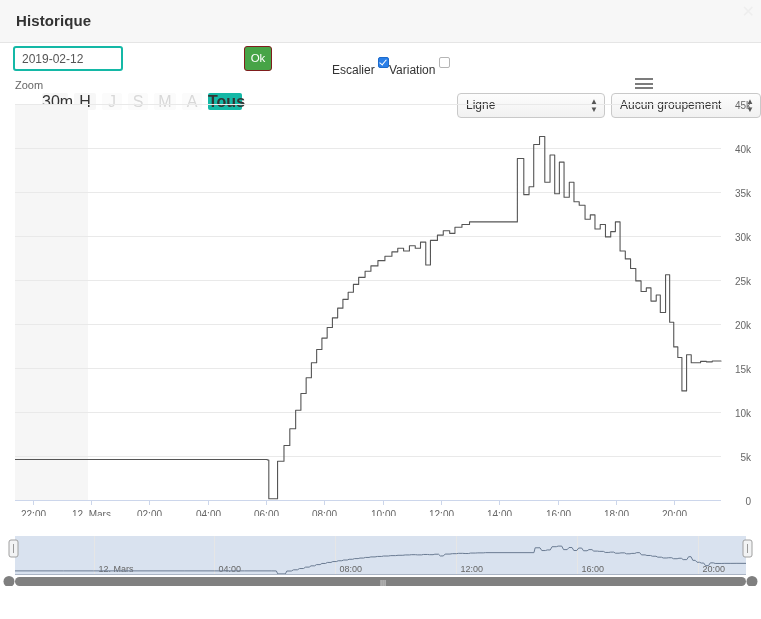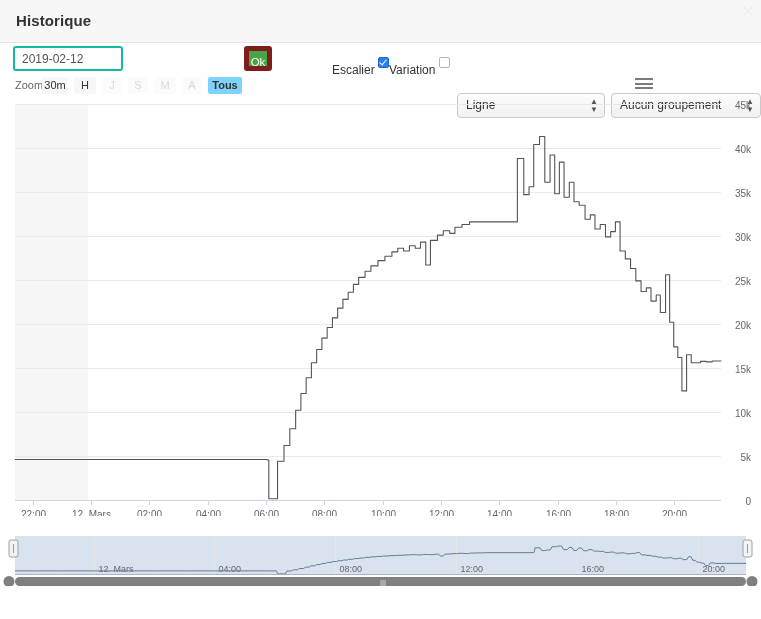--- a/index.html
+++ b/index.html
@@ -32,21 +32,21 @@
   .date-input {
     position: absolute; top: 3px; height: 25px;
     border: 2px solid #14b8a6; border-radius: 3px; background: #fff;
     font-family: "Liberation Sans", sans-serif; font-size: 12px; color: #555;
     padding: 0 7px; outline: none;
   }
   #date-start { left: 13px; width: 110px; }
   #date-end   { left: 131px; width: 110px; }
   .ok-btn {
     position: absolute; left: 244px; top: 3px; width: 28px; height: 25px;
-    background: #47a447; border: 5px solid #7f1d1d; border-radius: 3px;
+    background: #47a447; border: 1px solid #7f1d1d; border-radius: 3px;
     color: #fff; font-size: 11.5px; font-family: "Liberation Sans", sans-serif;
     cursor: pointer; padding: 0; line-height: 23px;
   }
 
   .chk-group { position: absolute; top: 8px; font-size: 12px; color: #333; }
   .chk-label { position: absolute; top: 12px; color: #333; font-size: 12px; }
   .chk-box {
     position: absolute; top: 6px; width: 11px; height: 11px;
     border: 1px solid #b5b5b5; border-radius: 2px; background: #fff;
     cursor: pointer;
@@ -76,27 +76,27 @@
   }
   .sel .caret i { display: block; font-style: normal; }
 
   
   .zoom-row { position: absolute; left: 0; top: 77px; width: 661px; height: 22px; }
   .zoom-lab {
     position: absolute; left: 15px; top: 2px;
     font-size: 11px; color: #666;
   }
   .zoom-btn {
-    position: absolute; top: 0; height: 17px; line-height: 17px;
-    font-size: 11px; text-align: center; border-radius: 2px;
+    position: absolute; top: 16px; height: 17px; line-height: 17px;
+    font-size: 16px; text-align: center; border-radius: 2px;
     cursor: pointer; user-select: none;
   }
   .zoom-btn.on    { background: #f7f7f7; color: #333; font-weight: normal; }
   .zoom-btn.off   { background: #fbfbfb; color: #d8d8d8; }
-  .zoom-btn.sel-b { background: #7dd3fc; color: #333; font-weight: bold; }
+  .zoom-btn.sel-b { background: #14b8a6; color: #333; font-weight: bold; }
 
   .ctx-menu {
     position: absolute; right: 8px; top: 1px;
     width: 18px; height: 16px; cursor: pointer;
   }
   .ctx-menu i {
     display: block; height: 2px; background: #7c7c7c; margin-bottom: 2.5px;
   }
 
   

